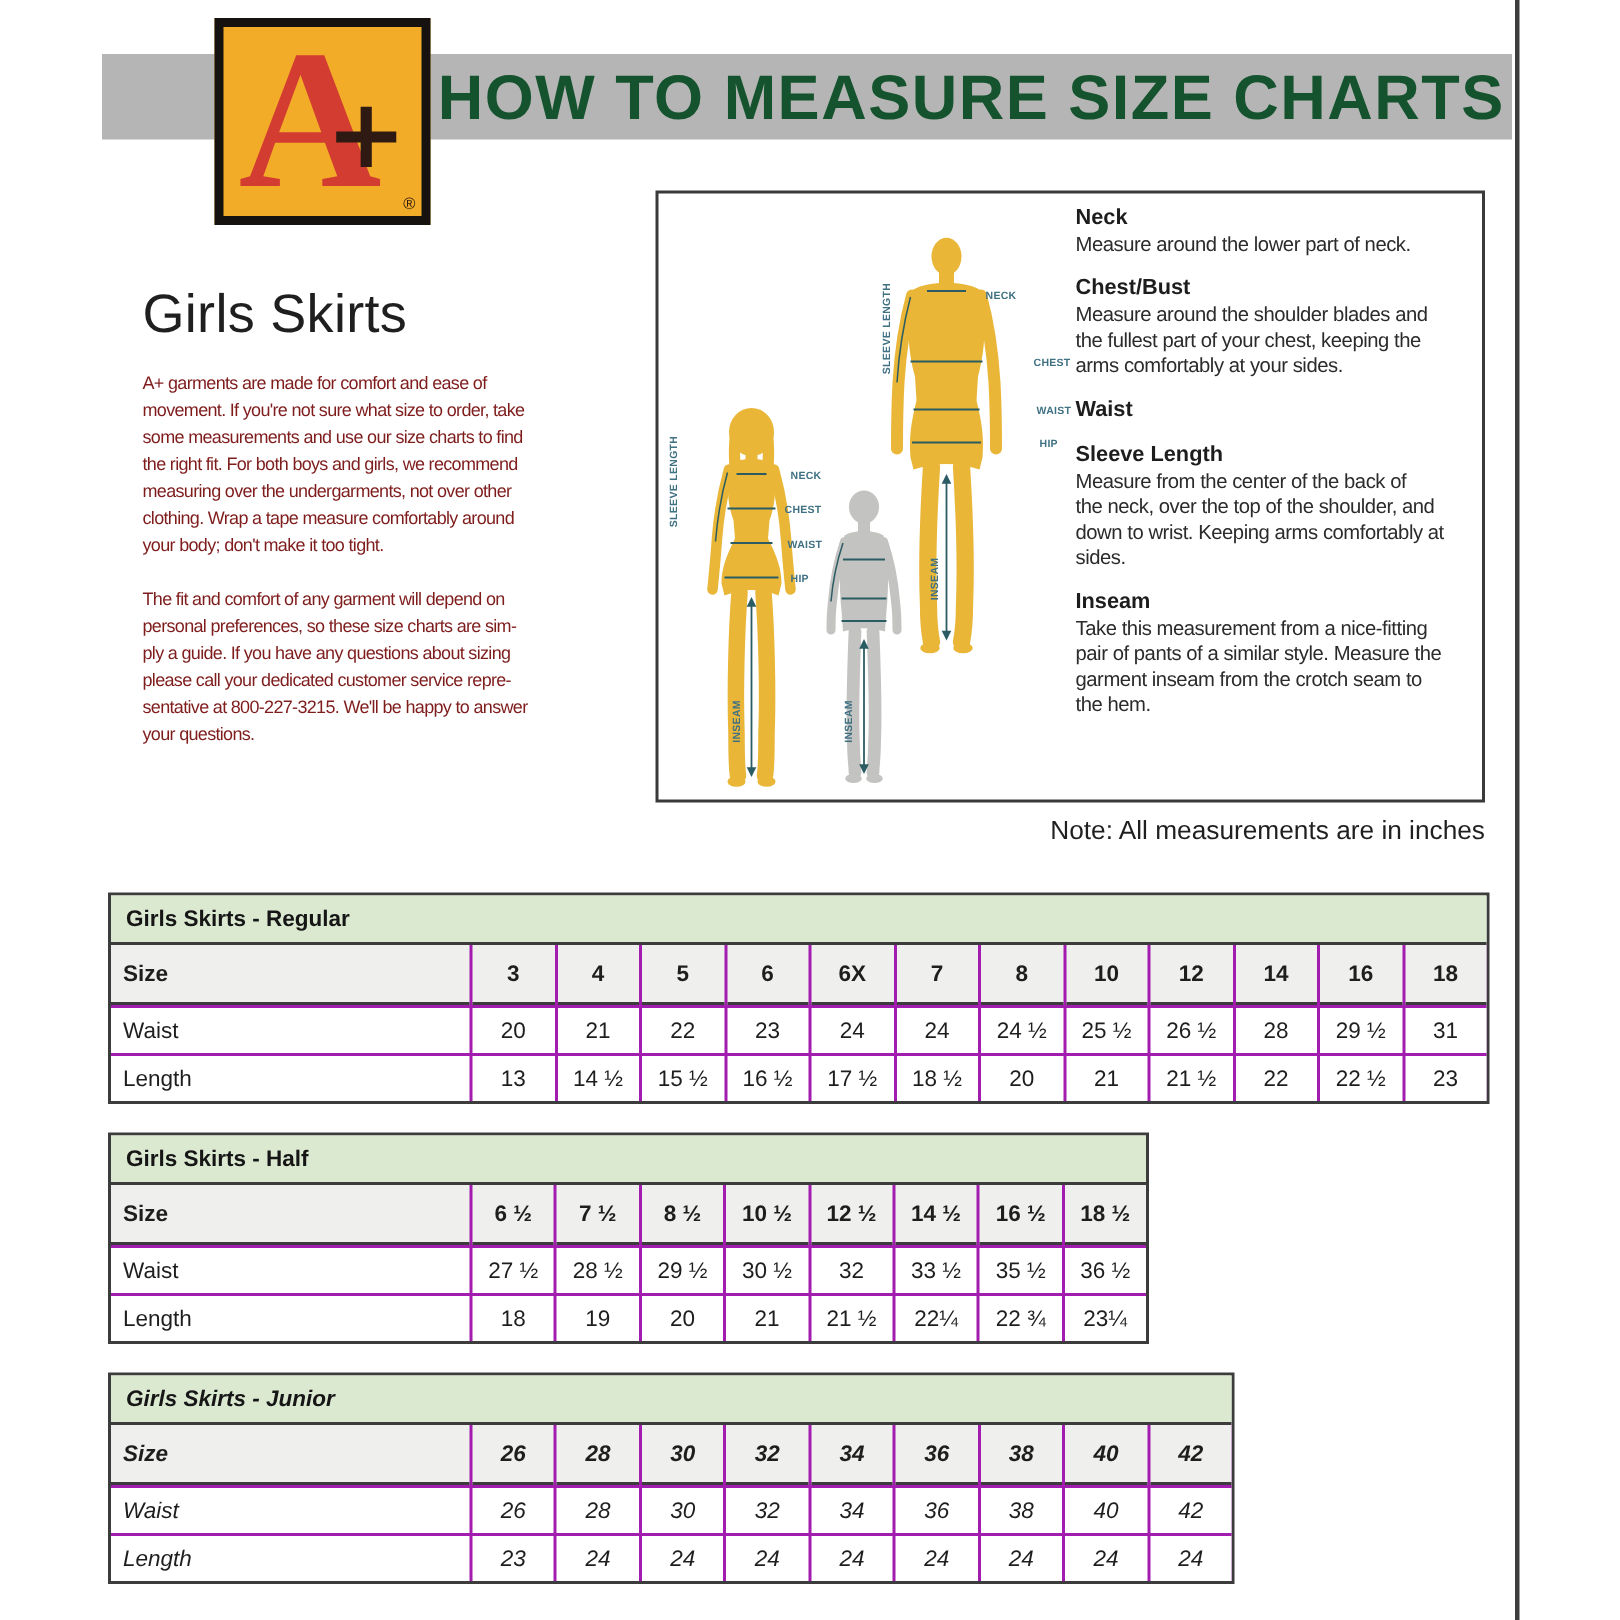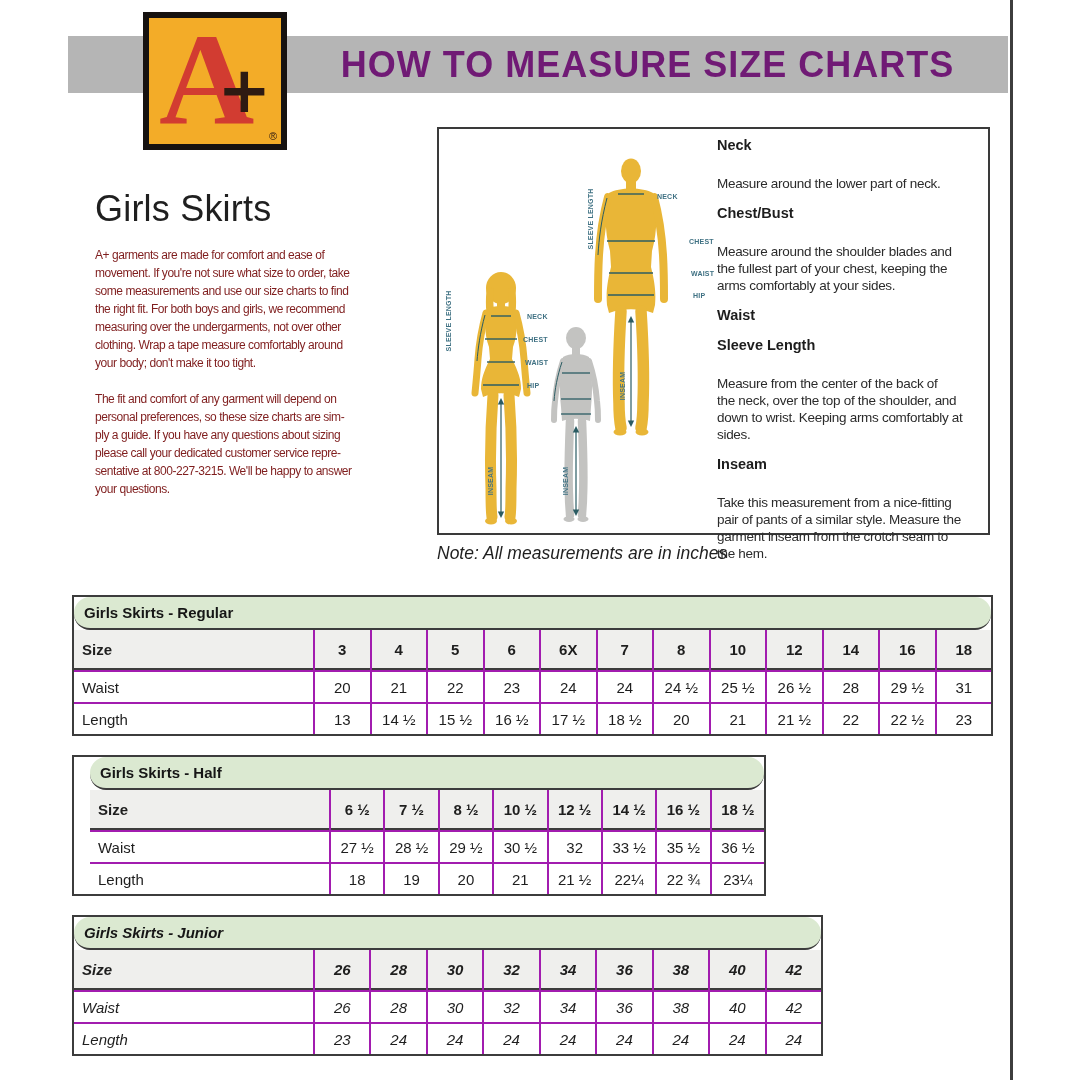--- a/index.html
+++ b/index.html
@@ -11,21 +11,21 @@
   
   .edge-line { position:absolute; left:1010px; top:0; width:3px; height:1080px; background:#3d3d3d; }
 
   
   .top-bar {
     position:absolute; left:68px; top:36px; width:940px; height:57px;
     background:#b5b5b5; display:flex; align-items:center;
   }
   .bar-title {
     flex:1; margin-left:219px; text-align:center;
-    font-size:36px; font-weight:bold; color:#701a75; letter-spacing:1px;
+    font-size:42px; font-weight:bold; color:#14532d; letter-spacing:1px;
   }
   .logo {
     position:absolute; left:143px; top:12px; width:144px; height:138px;
     background:#f3ac28; border:6px solid #161210;
   }
   .logo-a {
     position:absolute; left:10px; top:-16px;
     font-family:"Liberation Serif", serif; font-weight:bold;
     font-size:132px; line-height:1.18; color:#d23c31;
   }
@@ -48,47 +48,47 @@
   .diagram-box {
     position:absolute; left:437px; top:127px; width:553px; height:408px;
     border:2px solid #3a3a3a; background:#ffffff;
   }
   .figures { position:absolute; left:2px; top:2px; }
   .instructions { position:absolute; left:278px; top:8px; width:270px; }
   .instr-block { margin-bottom:13px; }
   .instr-term { font-size:14.5px; font-weight:bold; color:#1d1d1d; line-height:17px; }
   .instr-desc {
     font-size:13.5px; line-height:17px; letter-spacing:-0.3px;
-    color:#2b2b2b; white-space:pre-line;margin-top:21px;
+    color:#2b2b2b; white-space:pre-line;
   }
   .note {
     position:absolute; left:437px; top:543px; width:553px;
-    text-align:left; font-style:italic; font-size:17.5px; color:#1f1f1f;
+    text-align:right; font-size:17.5px; color:#1f1f1f;
   }
 
   
   .size-table { position:absolute; left:72px; border:2px solid #3c3c3c; background:#fff; }
   .tbl-title {
     height:33px; background:#dbe9d1; border-bottom:2px solid #3c3c3c;
     display:flex; align-items:center; padding-left:10px;
-    font-size:15px; font-weight:bold; color:#161616;border-radius:16px;
+    font-size:15px; font-weight:bold; color:#161616;
   }
   .tbl-grid {
     display:grid; background:#a21caf; gap:2px;
     grid-template-rows:40px 30px 30px;
   }
   .cell {
     display:flex; align-items:center; justify-content:center;
     background:#ffffff; font-size:15px; color:#1e1e1e;
   }
   .cell.hd { background:#efefed; font-weight:bold; border-bottom:2px solid #3c3c3c; }
   .cell.lbl { justify-content:flex-start; padding-left:8px; }
 
   #tbl-regular { top:595px; width:921px; }
-  #tbl-half    { top:755px; width:694px;padding-left:16px; }
+  #tbl-half    { top:755px; width:694px; }
   #tbl-junior  { top:915px; width:751px;font-style:italic; }
 
   
   .fig-label { font-family:"Liberation Sans", sans-serif; font-size:7px; font-weight:bold; fill:#3f7183; letter-spacing:.2px; }
 </style>
 </head>
 <body>
 
 <div class="page">
 

